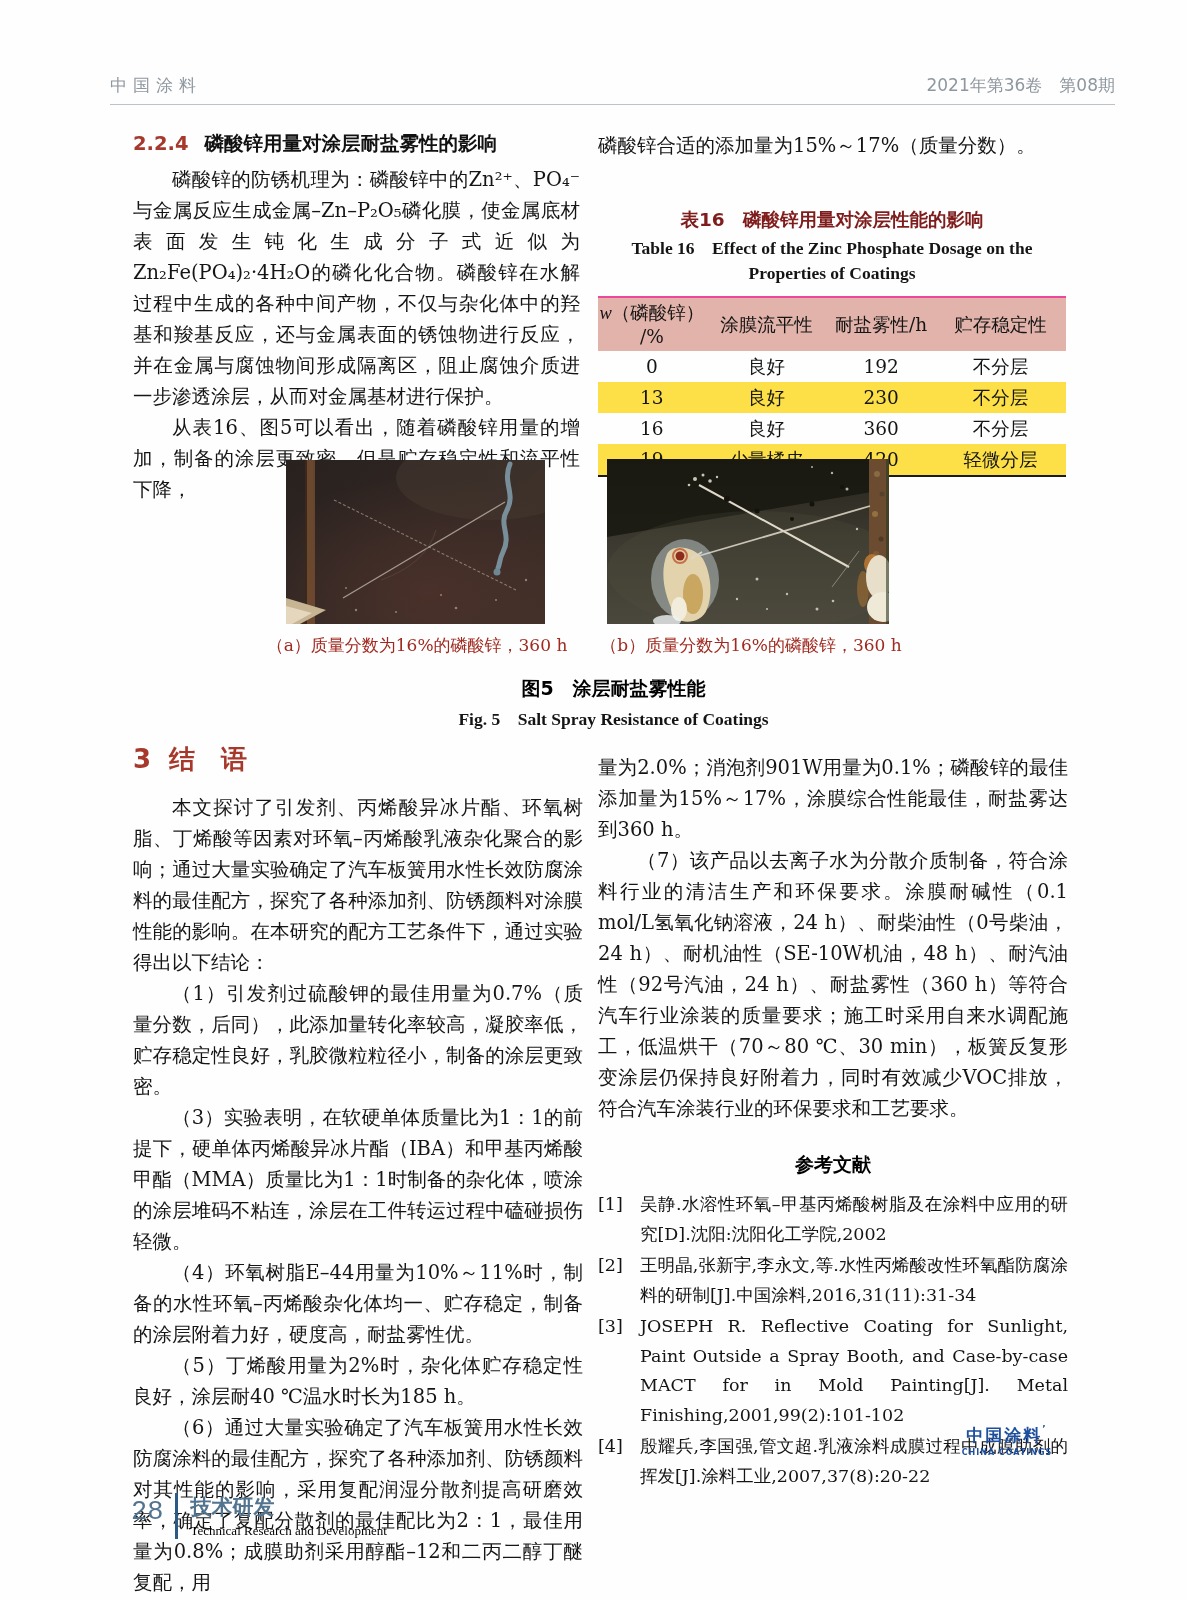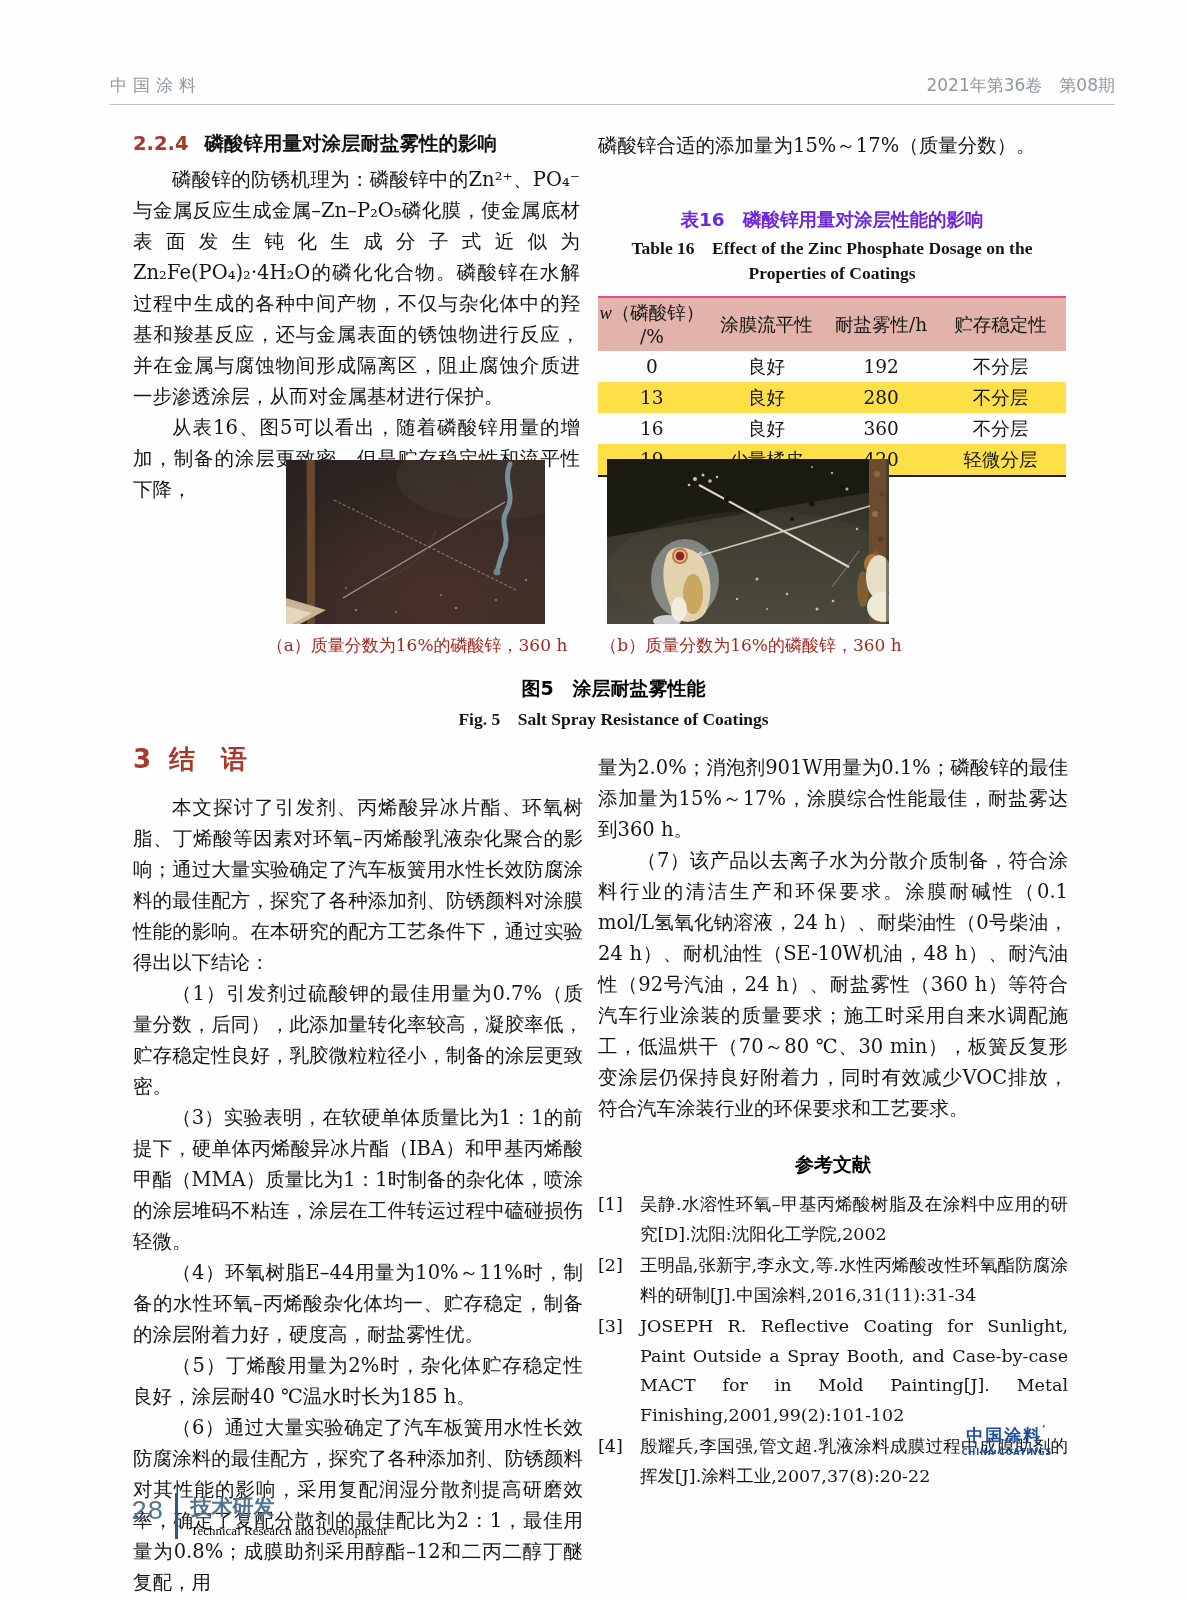--- a/index.html
+++ b/index.html
@@ -19,21 +19,21 @@
 
   
   .col-lt{position:absolute;left:133px;top:130px;width:447px;}
   .sec-head{font-family:"DejaVu Sans", sans-serif;font-weight:bold;font-size:19.5px;
             margin:0 0 7px 0;color:#111;}
   .sec-head .no{color:#a6392c;margin-right:16px;}
 
   
   .col-rt{position:absolute;left:598px;top:130px;width:468px;}
   .tbl-title-zh{margin-top:46px;text-align:center;font-family:"DejaVu Sans", sans-serif;
-                font-weight:bold;font-size:18.5px;color:#6d28d9;}
+                font-weight:bold;font-size:18.5px;color:#7f1d1d;}
   .tbl-title-en{text-align:center;font-family:"Liberation Serif", serif;font-weight:bold;
                 font-size:17.5px;line-height:25px;margin-top:4px;}
   table.t16{width:100%;border-collapse:collapse;margin-top:10px;
             border-top:2px solid #ec4899;border-bottom:2px solid #1a1a1a;
             font-size:18.5px;text-align:center;}
   table.t16 th{background:#e2b3aa;font-weight:normal;padding:3px 0;line-height:23px;}
   table.t16 td{height:31px;padding:0;}
   table.t16 tr.pink{background:#fde047;}
   .wv{font-style:italic;font-family:"Liberation Serif", serif;}
 
@@ -121,21 +121,21 @@
       <tbody id="t16-body">
           <tr>
             <td>0</td>
             <td>良好</td>
             <td>192</td>
             <td>不分层</td>
           </tr>
           <tr class="pink">
             <td>13</td>
             <td>良好</td>
-            <td>280</td>
+            <td>230</td>
             <td>不分层</td>
           </tr>
           <tr>
             <td>16</td>
             <td>良好</td>
             <td>360</td>
             <td>不分层</td>
           </tr>
           <tr class="pink">
             <td>19</td>

